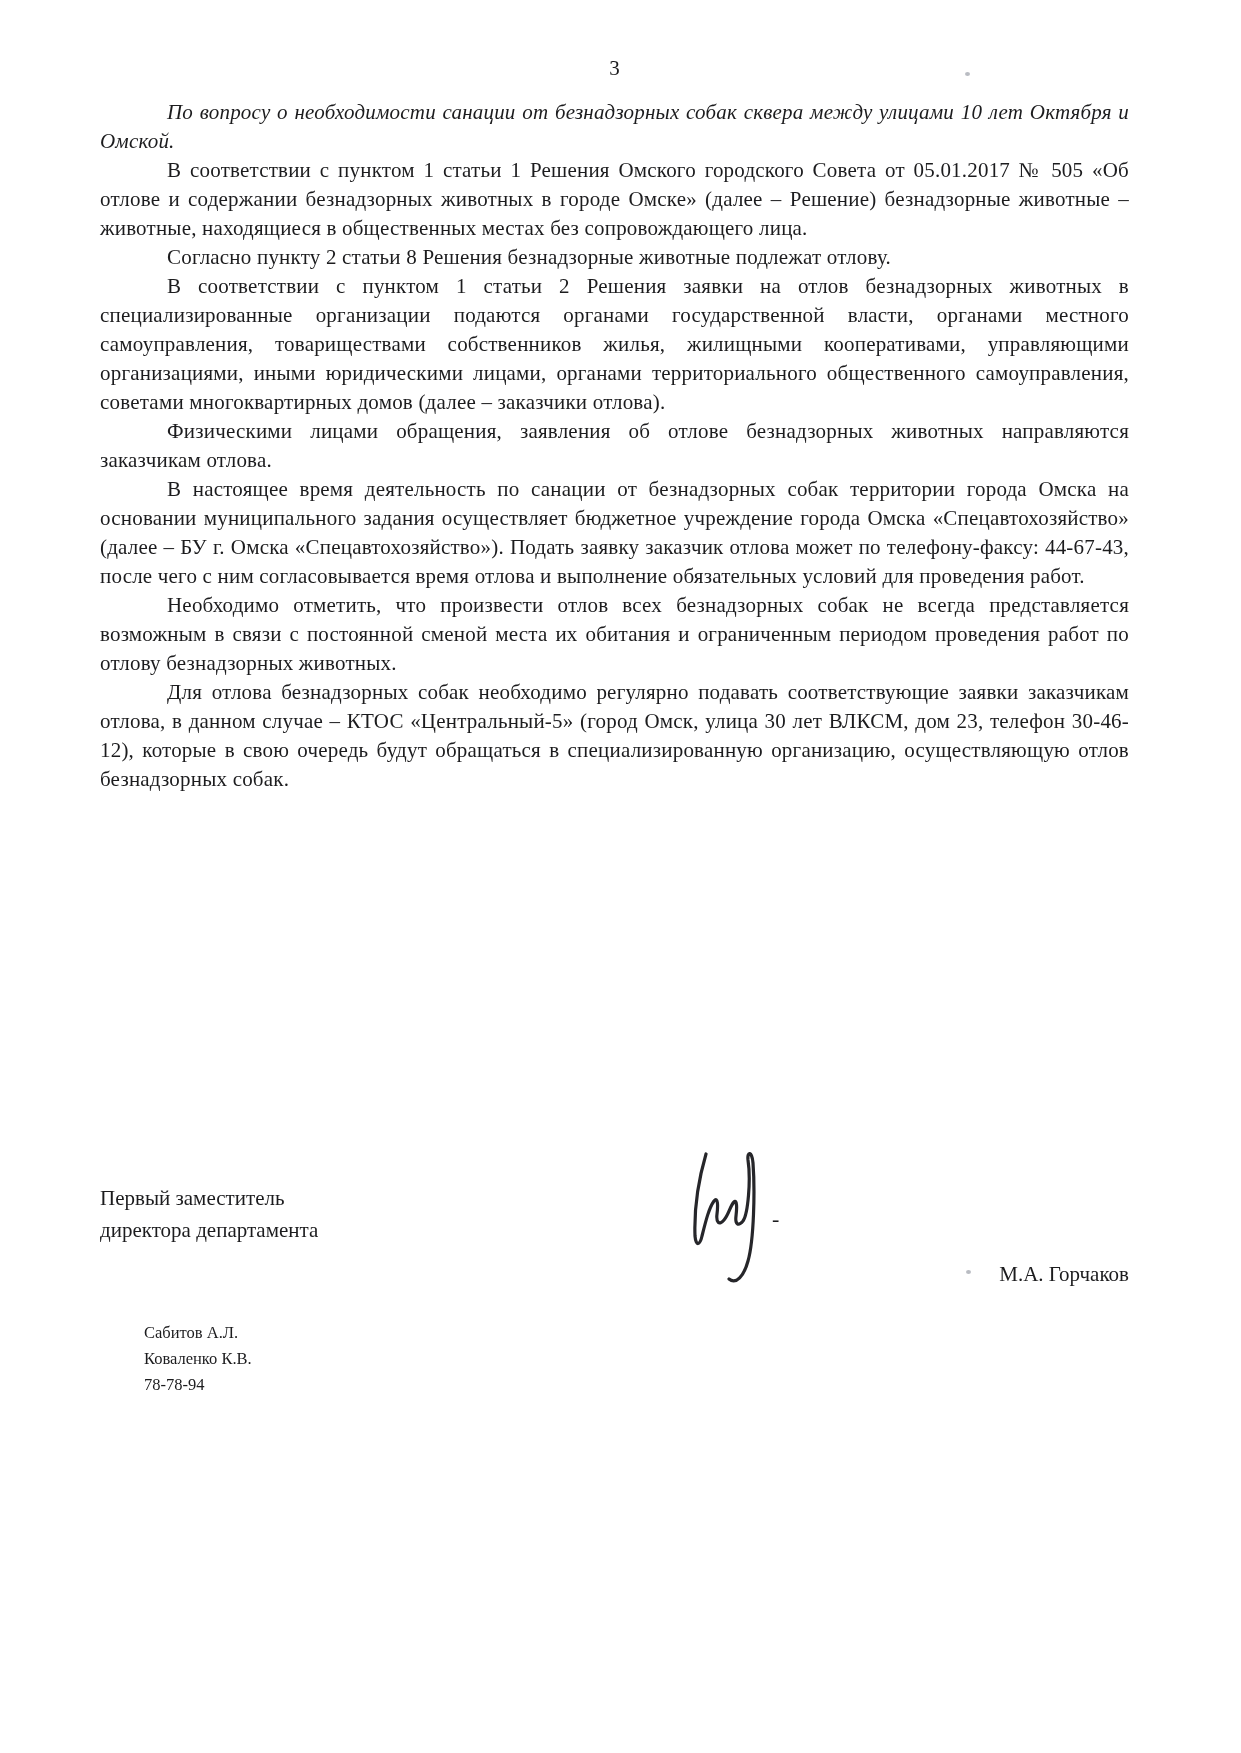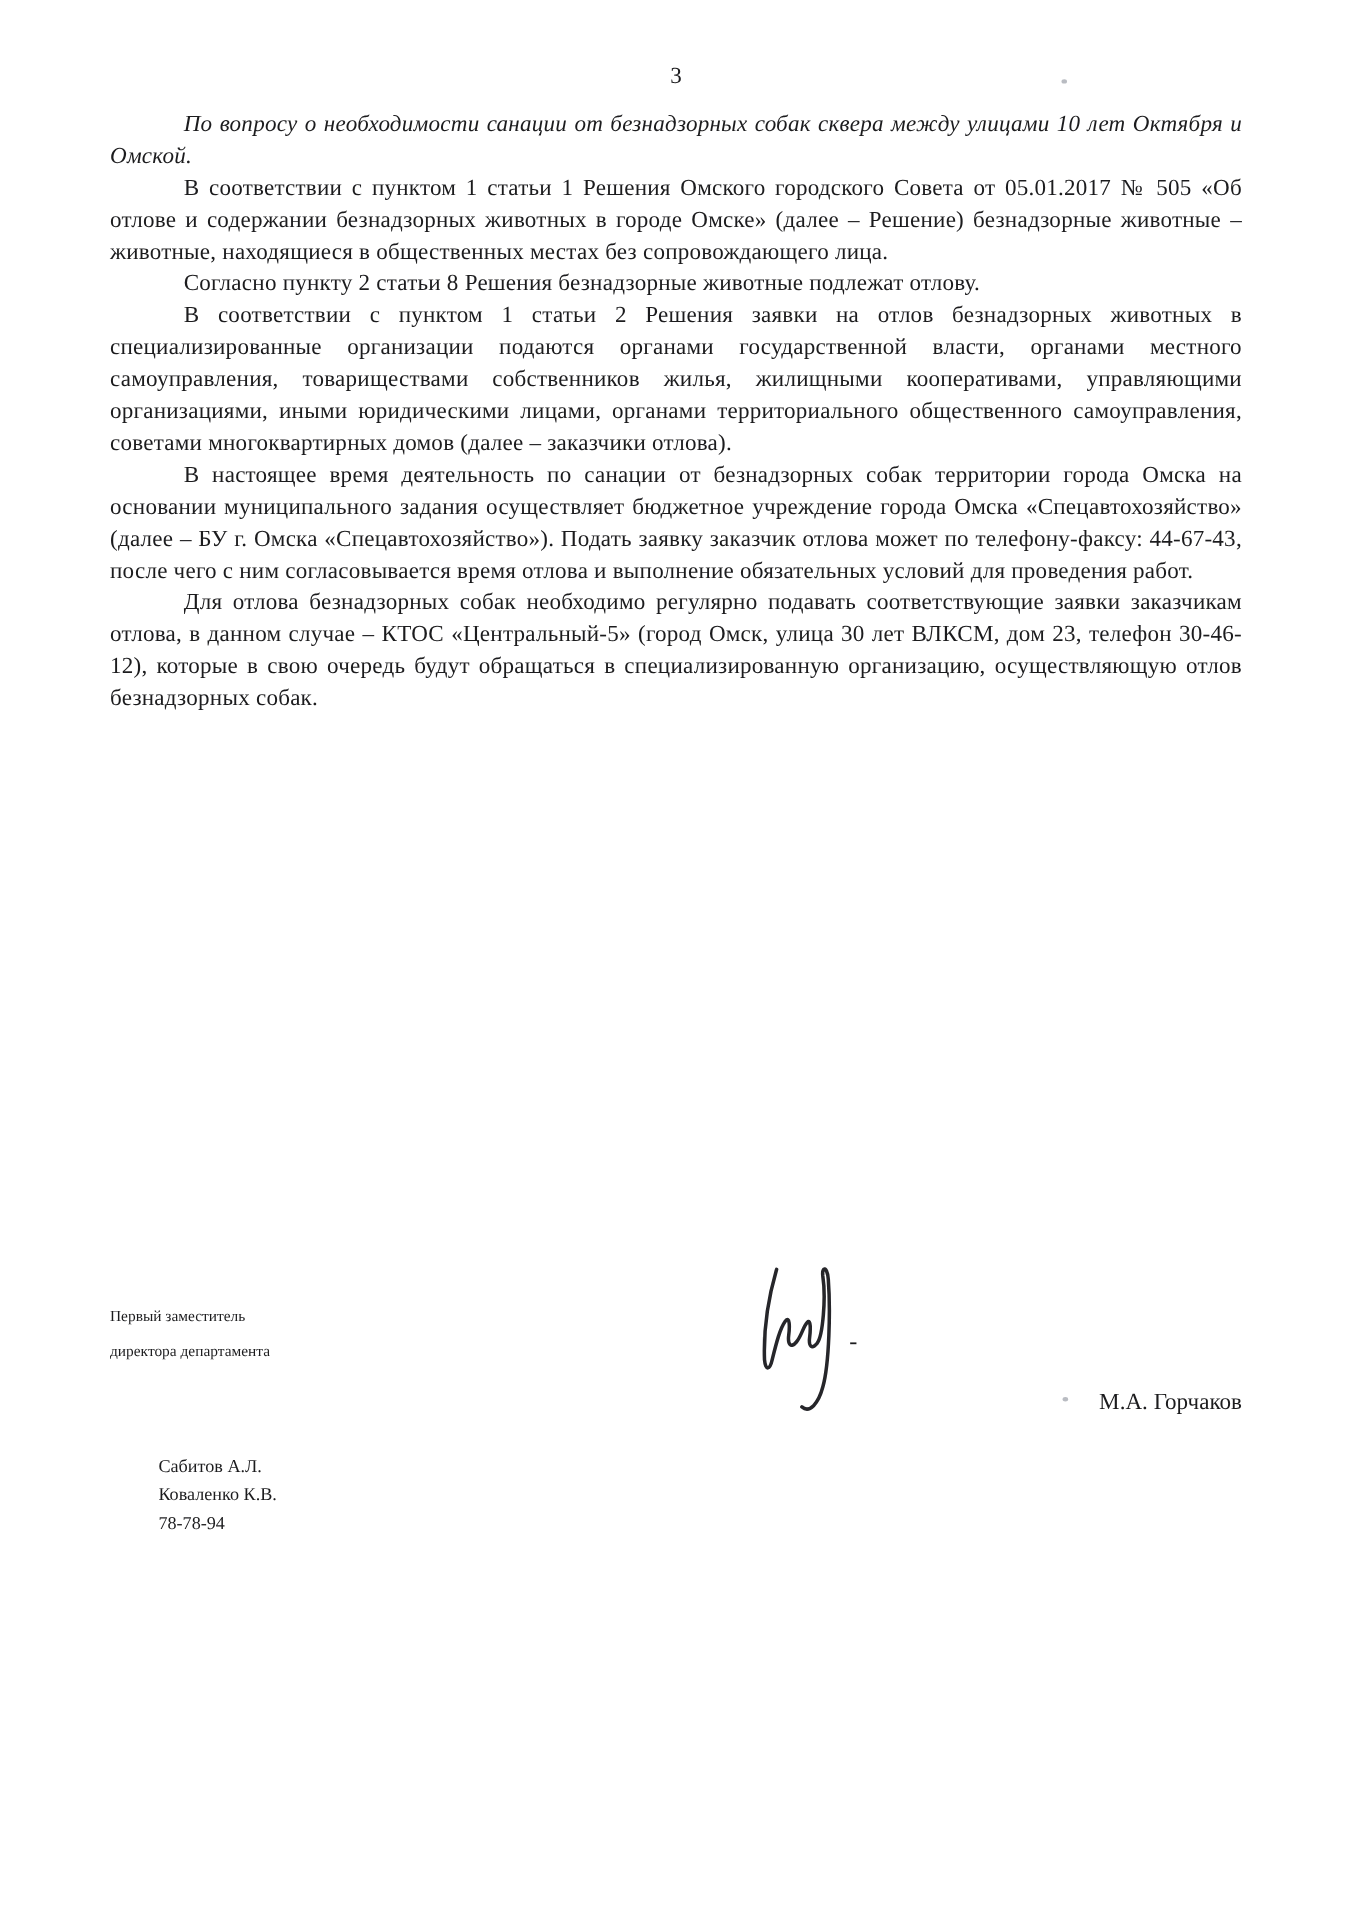--- a/index.html
+++ b/index.html
@@ -36,21 +36,21 @@
     text-indent: 67px;
     letter-spacing: 0.2px;
   }
   .body-text .para.italic {
     font-style: italic;
   }
   .sig-title {
     position: absolute;
     left: 100px;
     top: 1182px;
-    font-size: 14px;
+    font-size: 21px;
     line-height: 32px;
   }
   .sig-mark {
     position: absolute;
     left: 668px;
     top: 1148px;
     width: 110px;
     height: 140px;
   }
   .sig-dash {
@@ -88,21 +88,23 @@
 
 <div class="page">
 
   <div class="page-number">3</div>
 
   <div class="body-text">
     <p class="para italic">По вопросу о необходимости санации от безнадзорных собак сквера между улицами 10 лет Октября и Омской.</p>
     <p class="para">В соответствии с пунктом 1 статьи 1 Решения Омского городского Совета от 05.01.2017 № 505 «Об отлове и содержании безнадзорных животных в городе Омске» (далее – Решение) безнадзорные животные – животные, находящиеся в общественных местах без сопровождающего лица.</p>
     <p class="para">Согласно пункту 2 статьи 8 Решения безнадзорные животные подлежат отлову.</p>
     <p class="para">В соответствии с пунктом 1 статьи 2 Решения заявки на отлов безнадзорных животных в специализированные организации подаются органами государственной власти, органами местного самоуправления, товариществами собственников жилья, жилищными кооперативами, управляющими организациями, иными юридическими лицами, органами территориального общественного самоуправления, советами многоквартирных домов (далее – заказчики отлова).</p>
+    <p class="para">Физическими лицами обращения, заявления об отлове безнадзорных животных направляются заказчикам отлова.</p>
     <p class="para">В настоящее время деятельность по санации от безнадзорных собак территории города Омска на основании муниципального задания осуществляет бюджетное учреждение города Омска «Спецавтохозяйство» (далее – БУ г. Омска «Спецавтохозяйство»). Подать заявку заказчик отлова может по телефону-факсу: 44-67-43, после чего с ним согласовывается время отлова и выполнение обязательных условий для проведения работ.</p>
+    <p class="para">Необходимо отметить, что произвести отлов всех безнадзорных собак не всегда представляется возможным в связи с постоянной сменой места их обитания и ограниченным периодом проведения работ по отлову безнадзорных животных.</p>
     <p class="para">Для отлова безнадзорных собак необходимо регулярно подавать соответствующие заявки заказчикам отлова, в данном случае – КТОС «Центральный-5» (город Омск, улица 30 лет ВЛКСМ, дом 23, телефон 30-46-12), которые в свою очередь будут обращаться в специализированную организацию, осуществляющую отлов безнадзорных собак.</p>
   </div>
 
   <div class="sig-title">
     <div>Первый заместитель</div>
     <div>директора департамента</div>
   </div>
 
   <div class="sig-mark">
     <svg viewBox="0 0 110 140" width="110" height="140" aria-hidden="true">

